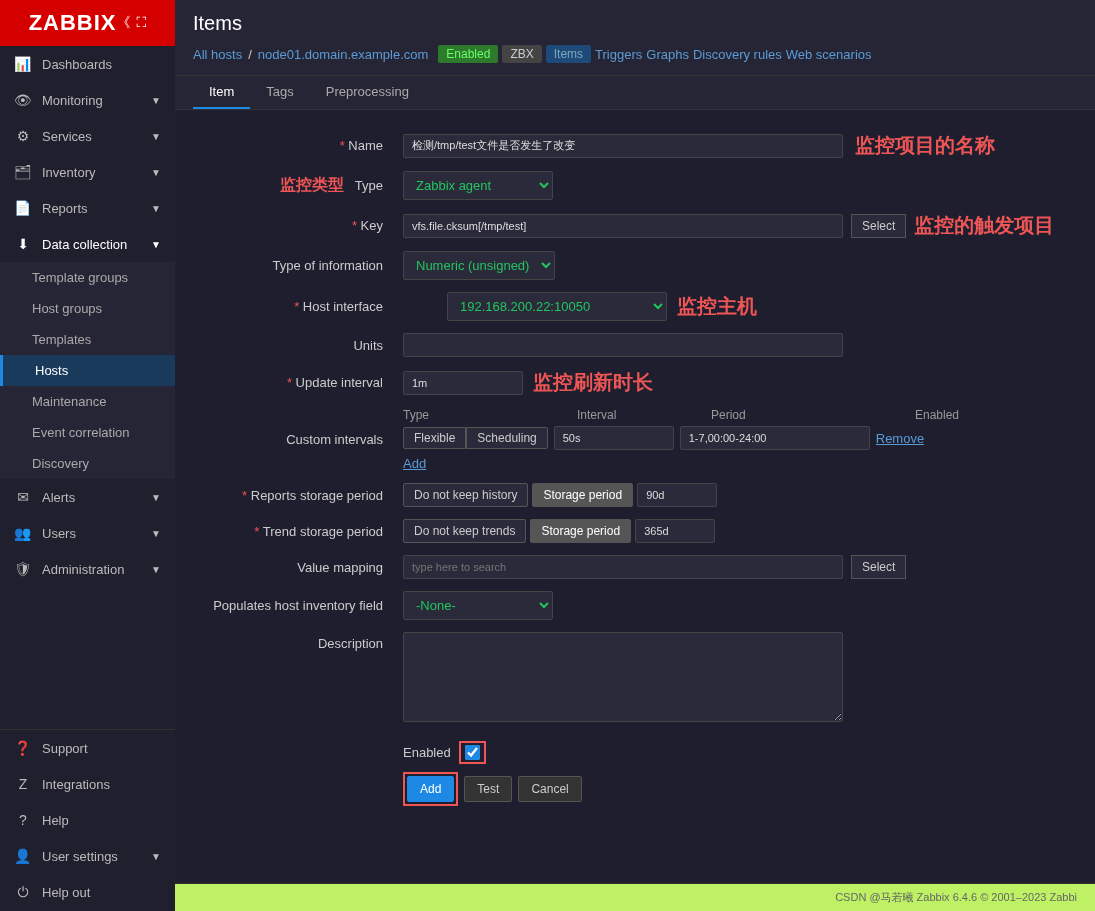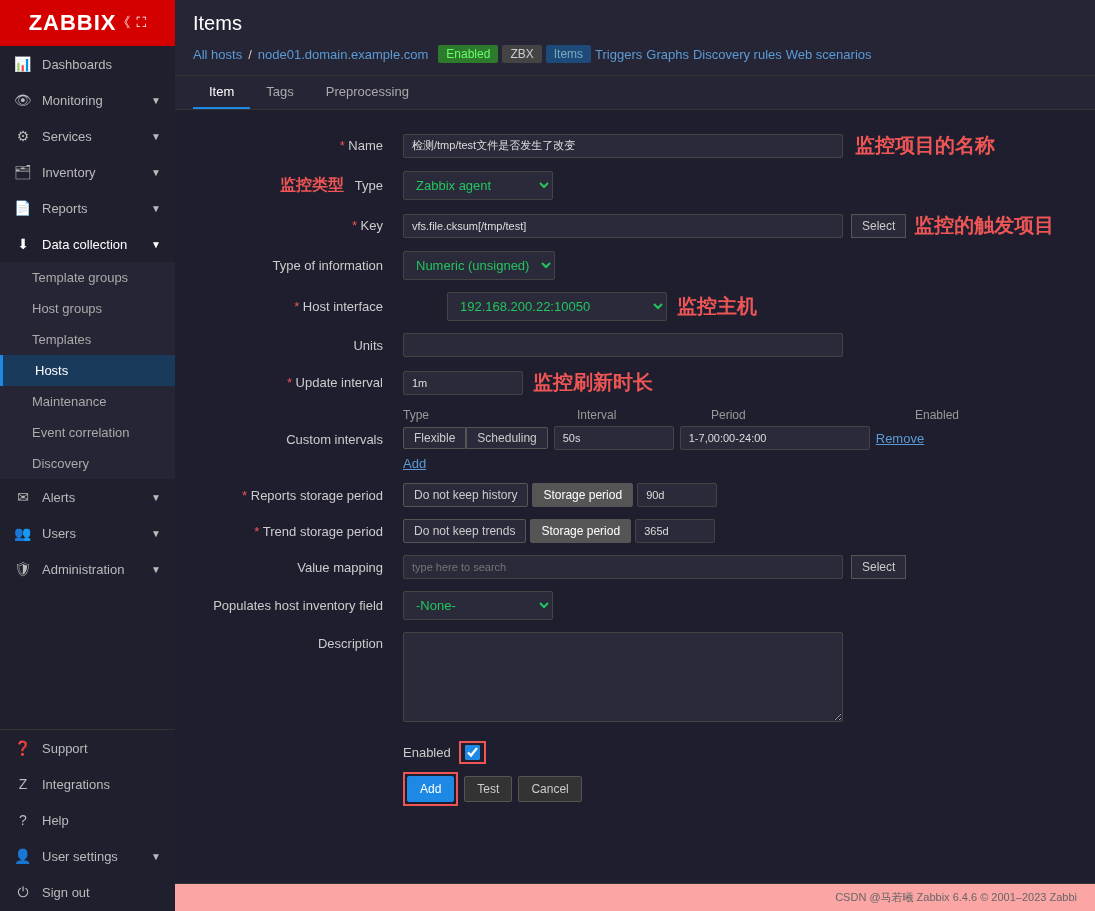--- a/index.html
+++ b/index.html
@@ -59,21 +59,21 @@
 
     
     .storage-group { display: flex; align-items: center; gap: 4px; }
     .storage-btn { padding: 4px 10px; border: 1px solid #555; background: #2a2a3a; color: #ccc; cursor: pointer; font-size: 12px; border-radius: 2px; }
     .storage-btn.active { background: #555; color: #fff; }
 
     
     input[type=checkbox] { width: 15px; height: 15px; accent-color: #1e88e5; }
 
     
-    .footer { background: #fca5a5; padding: 6px 18px; font-size: 11px; color: #666; border-top: 1px solid #333; display: flex; justify-content: flex-end; }
+    .footer { background: #bef264; padding: 6px 18px; font-size: 11px; color: #666; border-top: 1px solid #333; display: flex; justify-content: flex-end; }
 
     
     .form-textarea { background: #2a2a3a; border: 1px solid #444; color: #ddd; padding: 5px 8px; border-radius: 2px; font-size: 13px; width: 100%; resize: vertical; height: 90px; }
 
     
     .annot-text { color: #e55; font-size: 20px; font-weight: bold; }
   </style>
 </head>
 <body>
 
@@ -155,21 +155,21 @@
       <span class="icon">?</span>
       <span>Help</span>
     </div>
     <div class="nav-item">
       <span class="icon">👤</span>
       <span>User settings</span>
       <span class="arrow">▼</span>
     </div>
     <div class="nav-item">
       <span class="icon">⏻</span>
-      <span>Sign out</span>
+      <span>Help out</span>
     </div>
   </div>
 </div>
 
 <div class="main">
 
   <div class="topbar">
     <div class="page-title">Items</div>
     <div class="breadcrumb">
       <a href="#">All hosts</a>

